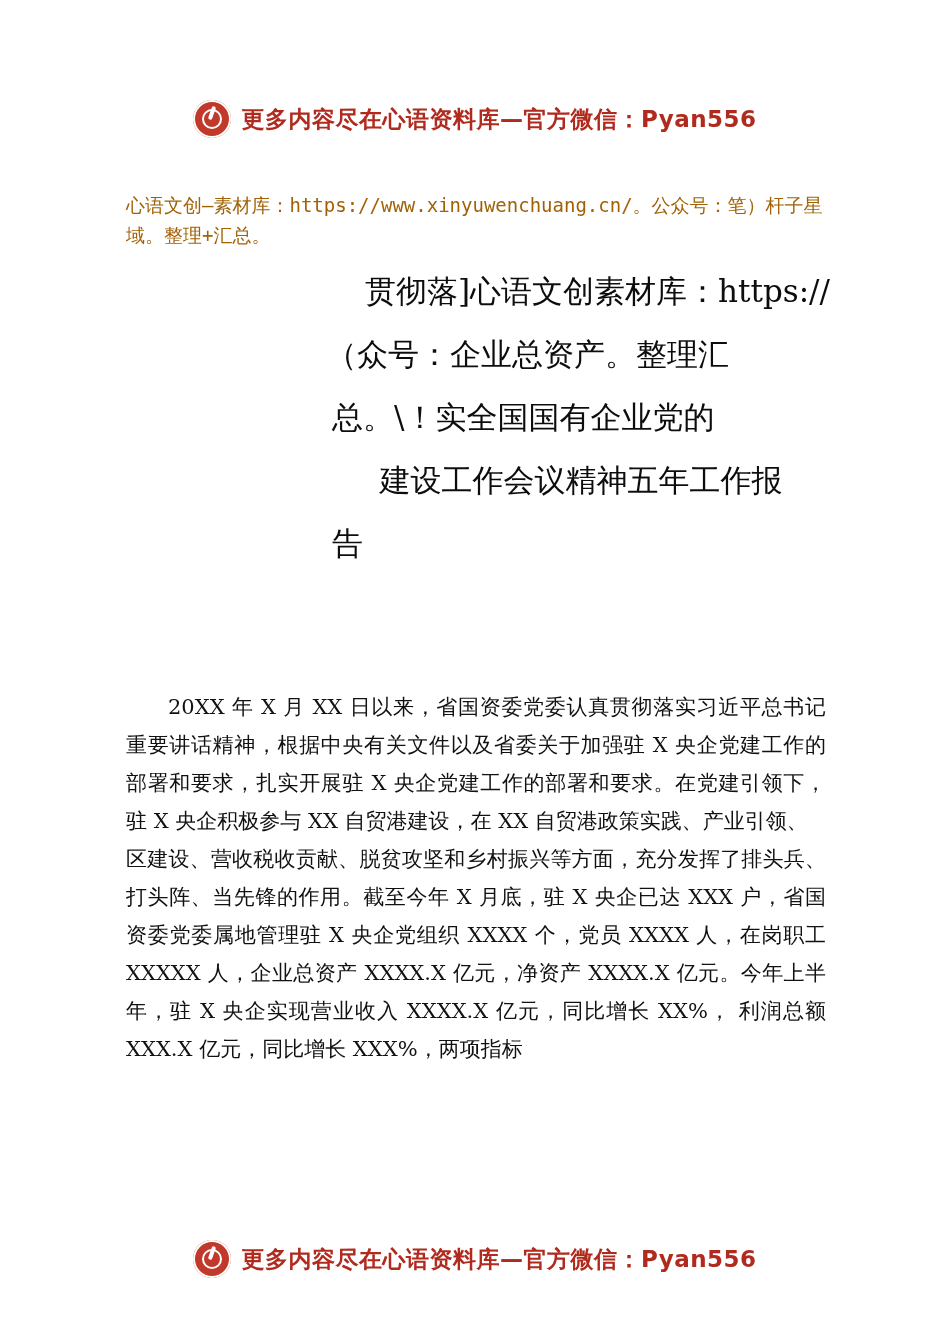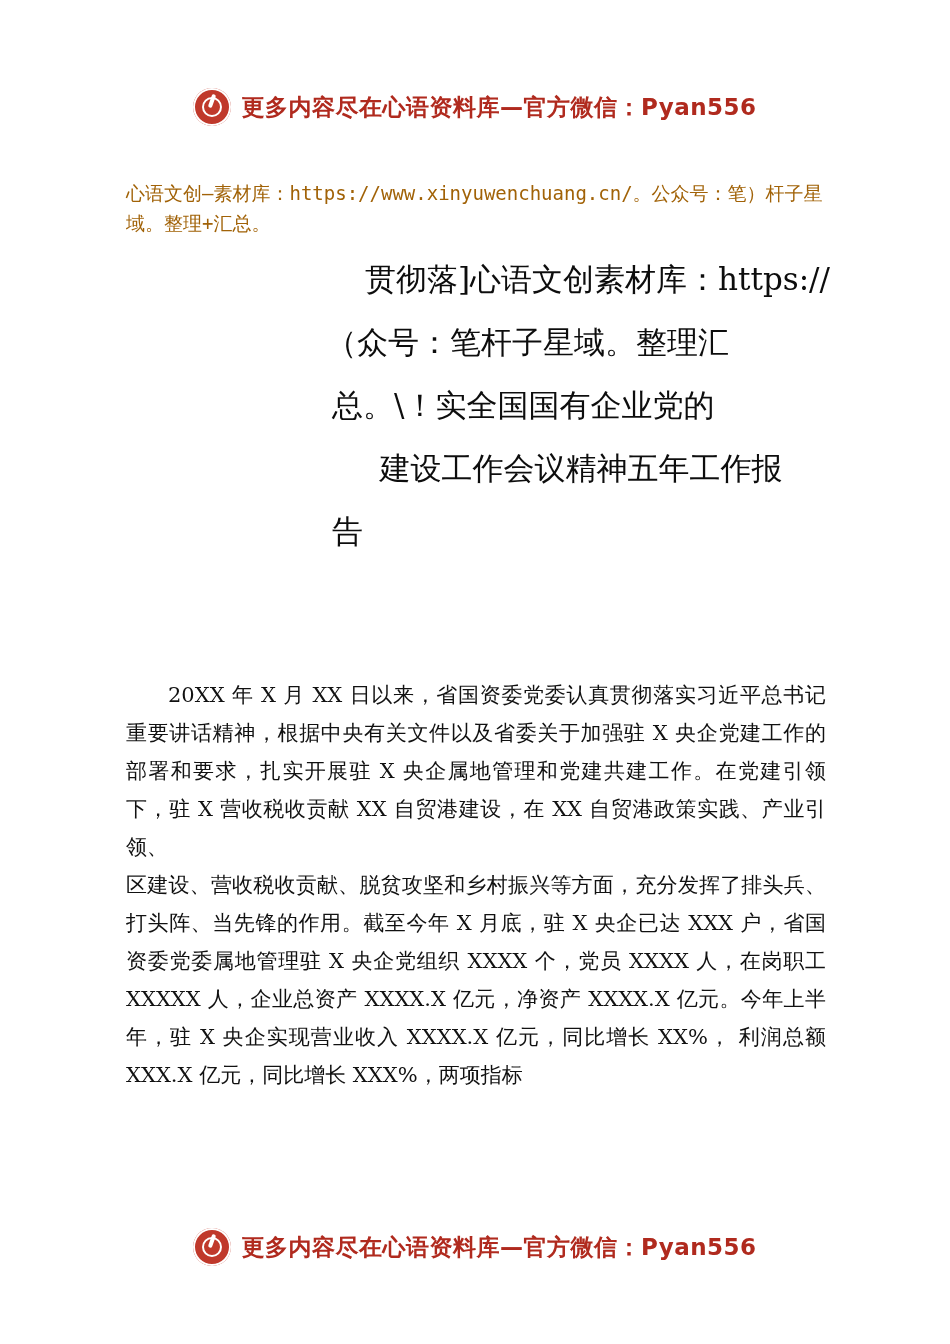--- a/index.html
+++ b/index.html
@@ -13,20 +13,21 @@
     position: relative;
     font-family: "DejaVu Serif", serif;
     color: #111111;
     overflow: hidden;
   }
 
   .page {
     position: absolute;
     inset: 0;
     padding: 0;
+    margin-top: 12px;
   }
 
   
   .watermark {
     position: absolute;
     left: 0;
     width: 950px;
     display: flex;
     align-items: center;
     justify-content: center;
@@ -135,28 +136,28 @@
 
   <div class="watermark top">
     <div class="wm-badge"></div>
     <div class="wm-text">更多内容尽在心语资料库—官方微信：Pyan556</div>
   </div>
 
   <div class="source-line">心语文创—素材库：https://www.xinyuwenchuang.cn/。公众号：笔）杆子星域。整理+汇总。</div>
 
   <div class="title-block">
     <div class="title-line l1">贯彻落]心语文创素材库：https://</div>
-    <div class="title-line l3">（众号：笔杆子星域。整理汇</div>
+    <div class="title-line l3">（众号：企业总资产。整理汇</div>
     <div class="title-line l4">总。\！实全国国有企业党的</div>
     <div class="title-line l5">建设工作会议精神五年工作报</div>
     <div class="title-line l6">告</div>
   </div>
 
   <div class="body-text">
-    <p class="para-1">20XX 年 X 月 XX 日以来，省国资委党委认真贯彻落实习近平总书记重要讲话精神，根据中央有关文件以及省委关于加强驻 X 央企党建工作的部署和要求，扎实开展驻 X 央企属地管理和党建共建工作。在党建引领下，驻 X 营收税收贡献 XX 自贸港建设，在 XX 自贸港政策实践、产业引领、</p>
+    <p class="para-1">20XX 年 X 月 XX 日以来，省国资委党委认真贯彻落实习近平总书记重要讲话精神，根据中央有关文件以及省委关于加强驻 X 央企党建工作的部署和要求，扎实开展驻 X 央企党建工作的部署和要求。在党建引领下，驻 X 央企积极参与 XX 自贸港建设，在 XX 自贸港政策实践、产业引领、</p>
     <p>区建设、营收税收贡献、脱贫攻坚和乡村振兴等方面，充分发挥了排头兵、打头阵、当先锋的作用。截至今年 X 月底，驻 X 央企已达 XXX 户，省国资委党委属地管理驻 X 央企党组织 XXXX 个，党员 XXXX 人，在岗职工 XXXXX 人，企业总资产 XXXX.X 亿元，净资产 XXXX.X 亿元。今年上半年，驻 X 央企实现营业收入 XXXX.X 亿元，同比增长 XX%，  利润总额 XXX.X 亿元，同比增长 XXX%，两项指标</p>
   </div>
 
   <div class="watermark bottom">
     <div class="wm-badge"></div>
     <div class="wm-text">更多内容尽在心语资料库—官方微信：Pyan556</div>
   </div>
 
 </div>
 

